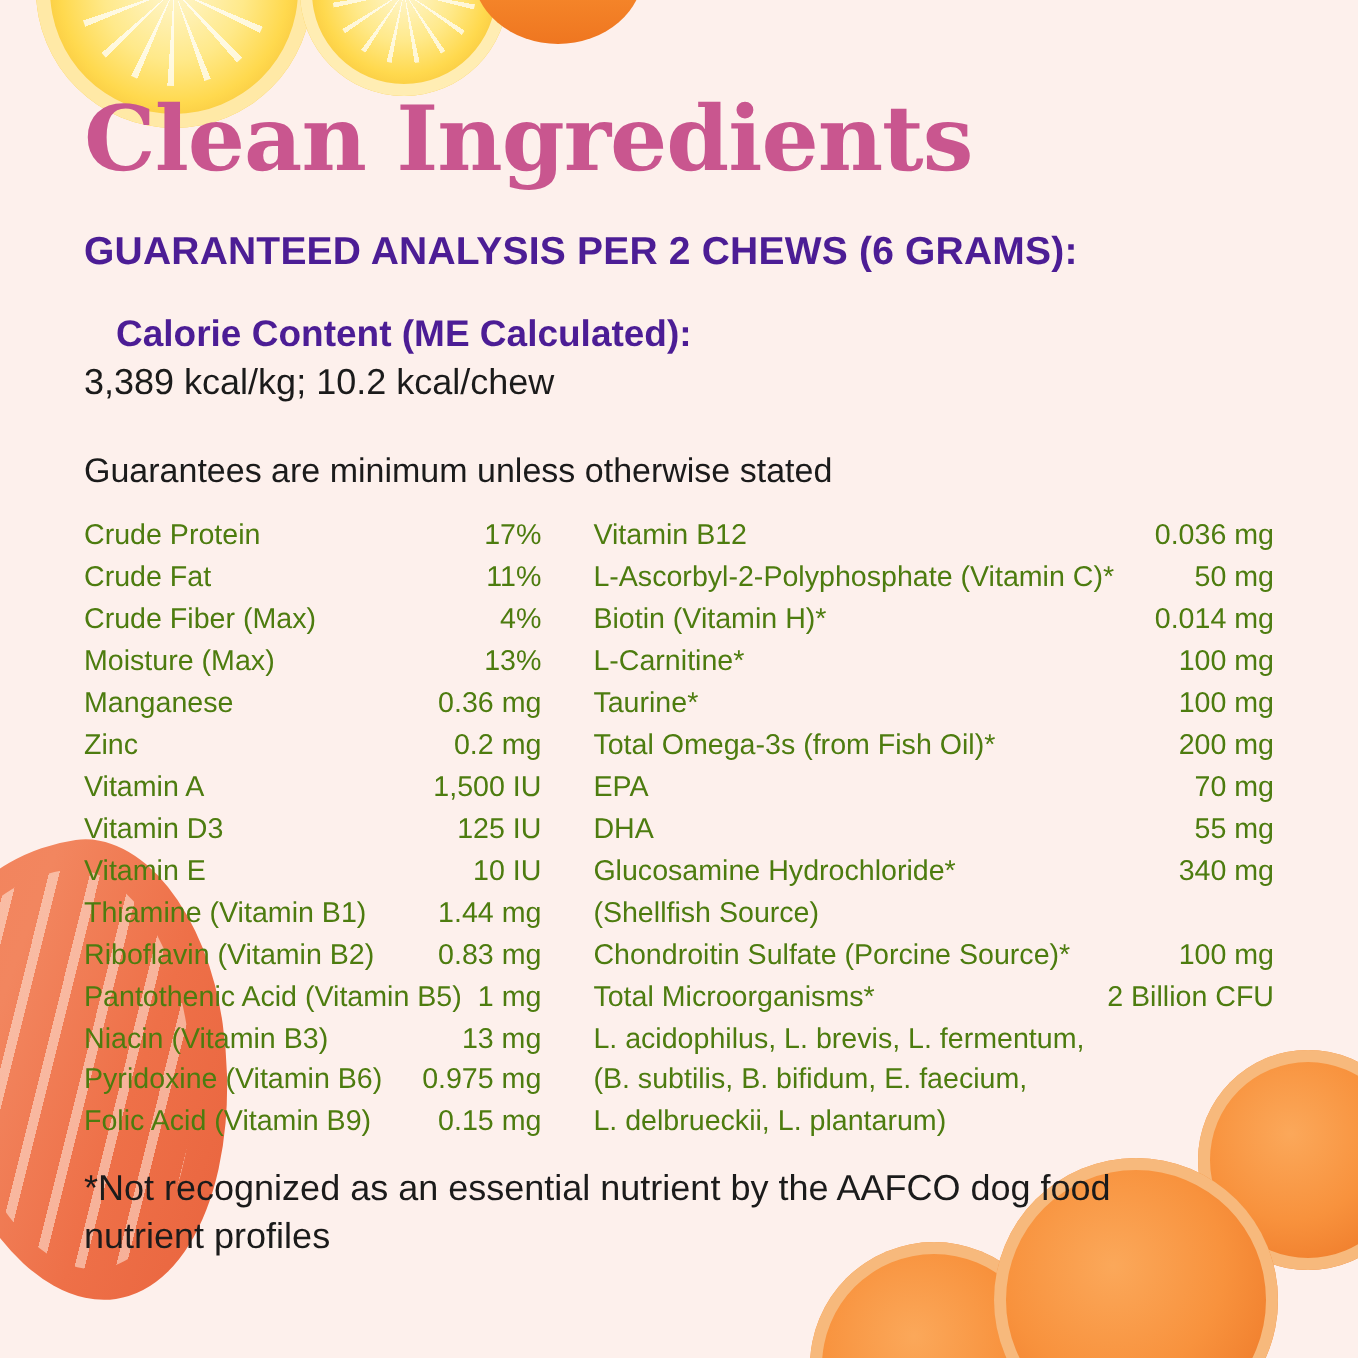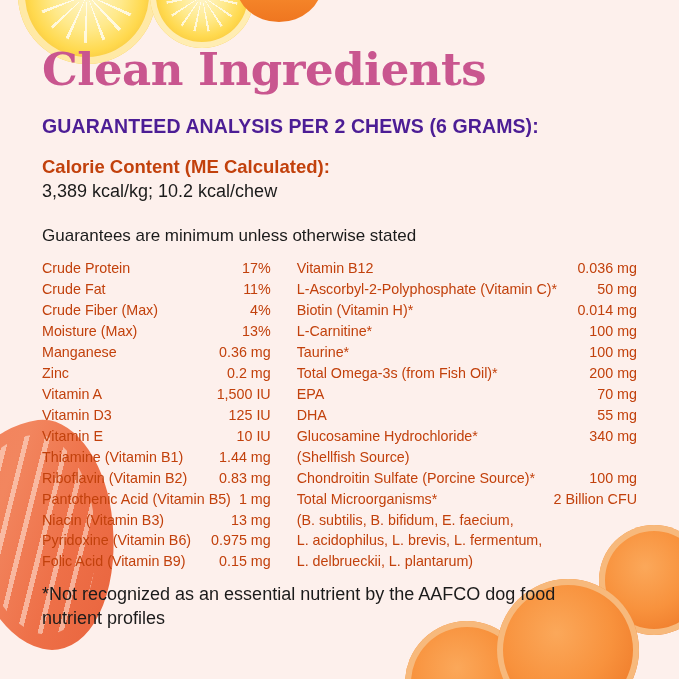--- a/index.html
+++ b/index.html
@@ -112,22 +112,22 @@
     font-size: 19.5px;
     font-weight: bold;
     color: #4c1d95;
     letter-spacing: .1px;
     margin: 0 0 18px 0;
   }
 
   .calorie-head {
     font-size: 18.5px;
     font-weight: bold;
-    color: #c2410c;
-    margin: 0 0 3px 0;
+    color: #4c1d95;
+    margin: 0 0 3px 16px;
   }
   .calorie-value {
     font-size: 18px;
     color: #1b1b1b;
     margin: 0 0 24px 0;
   }
 
   .guarantee-note {
     font-size: 17px;
     color: #1b1b1b;
@@ -140,21 +140,21 @@
   }
   .col { flex: 1 1 0; }
   .col-left  { max-width: 272px; }
   .col-right { flex: 1 1 auto; }
 
   .row {
     display: flex;
     justify-content: space-between;
     align-items: baseline;
     font-size: 14.3px;
-    color: #c2410c;
+    color: #4d7c0f;
     line-height: 1.465;
     white-space: nowrap;
   }
   .row .nm { padding-right: 8px; }
   .row .vl { text-align: center; }
   .row.cont .nm { white-space: nowrap; }
 
   .footnote {
     position: absolute;
     left: 42px;
@@ -295,24 +295,24 @@
         </div>
       <div class="row">
           <span class="nm">Chondroitin Sulfate (Porcine Source)*</span>
           <span class="vl">100 mg</span>
         </div>
       <div class="row">
           <span class="nm">Total Microorganisms*</span>
           <span class="vl">2 Billion CFU</span>
         </div>
       <div class="row cont">
+          <span class="nm">L. acidophilus,  L. brevis, L. fermentum,</span>
+        </div>
+      <div class="row cont">
           <span class="nm">(B. subtilis, B. bifidum, E. faecium,</span>
-        </div>
-      <div class="row cont">
-          <span class="nm">L. acidophilus,  L. brevis, L. fermentum,</span>
         </div>
       <div class="row cont">
           <span class="nm">L. delbrueckii, L. plantarum)</span>
         </div>
     </div>
 
   </div>
 </div>
 
 <div class="footnote">*Not recognized as an essential nutrient by the AAFCO dog food nutrient profiles</div>

